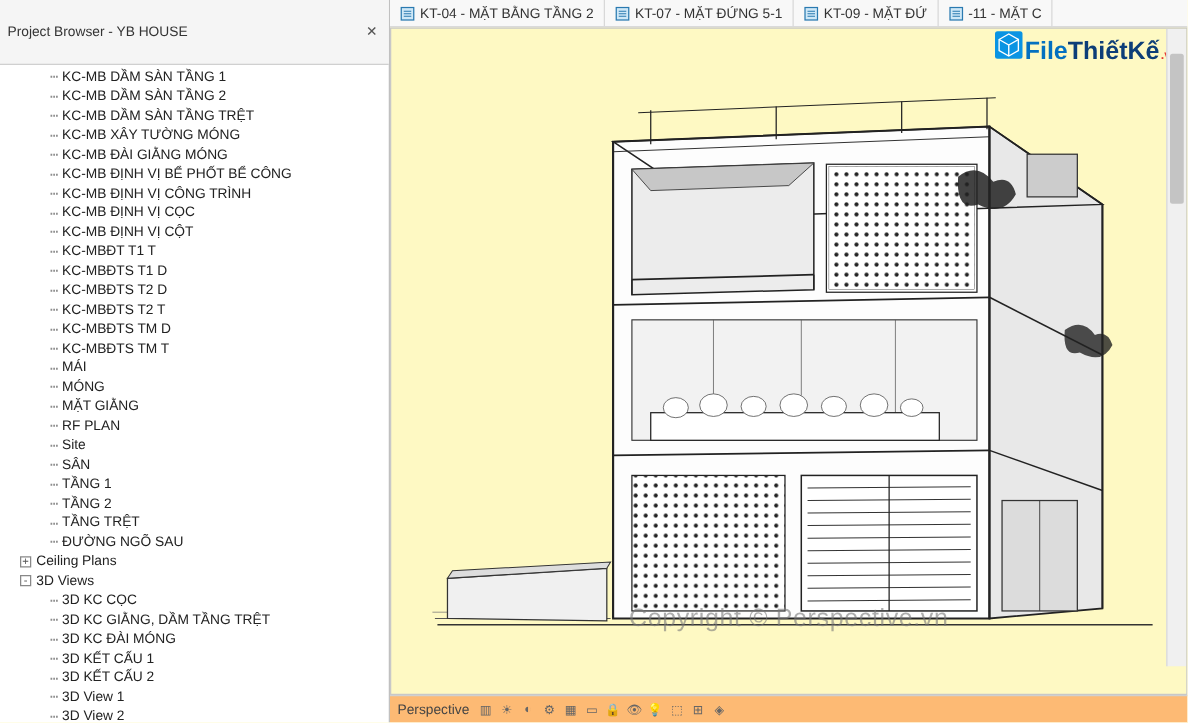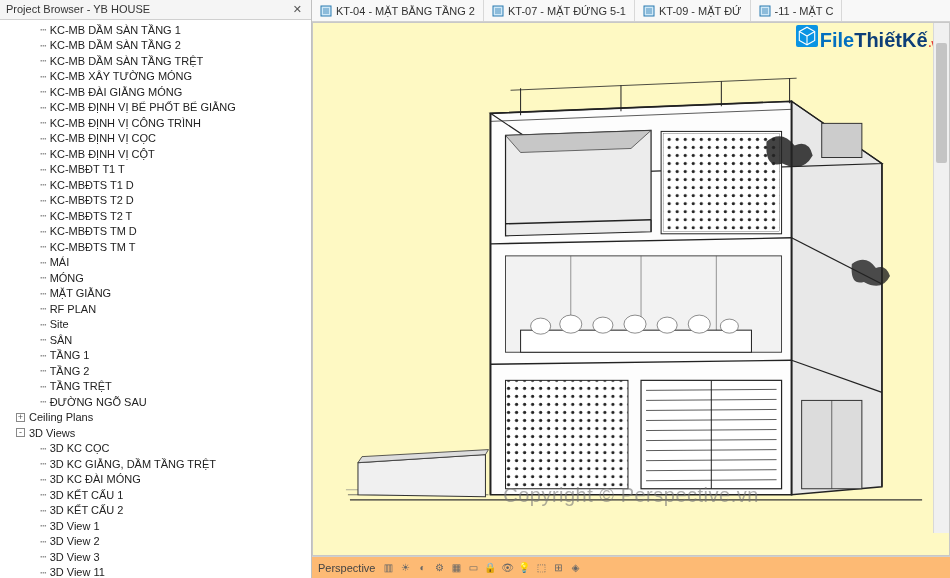--- a/index.html
+++ b/index.html
@@ -1,21 +1,21 @@
 <!DOCTYPE html>
 <html><head>
 <meta charset="utf-8">
 <style>
 * { margin: 0; padding: 0; box-sizing: border-box; font-family: "Segoe UI", Tahoma, sans-serif; }
 body { width: 950px; height: 578px; background: #fff; overflow: hidden; position: relative; font-size: 11px; }
 
 .container { display: flex; width: 100%; height: 100%; }
 
 .sidebar { width: 312px; height: 100%; border-right: 1px solid #c0c0c0; background: #fff; display: flex; flex-direction: column; }
-.sidebar-header { display: flex; align-items: flex-start; justify-content: space-between; padding: 3px 6px; background: #f5f5f5; border-bottom: 1px solid #d0d0d0; font-size: 11px; color: #333; }
+.sidebar-header { display: flex; align-items: center; justify-content: space-between; padding: 19px 6px; background: #f5f5f5; border-bottom: 1px solid #d0d0d0; font-size: 11px; color: #333; }
 .sidebar-header .title { white-space: nowrap; }
 .close-x { cursor: pointer; color: #555; font-size: 11px; padding: 0 3px; }
 
 .tree { flex: 1; overflow-y: auto; overflow-x: hidden; padding: 2px 0 2px 4px; }
 .tree-item { display: flex; align-items: center; height: 15.5px; white-space: nowrap; color: #222; font-size: 11px; cursor: pointer; }
 .connector { color: #8e8e8e; font-family: monospace; font-size: 11px; letter-spacing: -1px; margin-right: 4px; }
 .collapser { width: 9px; height: 9px; border: 1px solid #888; display: inline-flex; align-items: center; justify-content: center; font-size: 9px; line-height: 1; color: #555; margin-right: 4px; background: #fff; }
 
 .main { flex: 1; display: flex; flex-direction: column; position: relative; background: #fff; }
 
@@ -69,21 +69,21 @@
         <div class="tree-item">
           <span class="connector" style="padding-left: 36px;">⋯</span>
           <span>KC-MB XÂY TƯỜNG MÓNG</span>
         </div>
         <div class="tree-item">
           <span class="connector" style="padding-left: 36px;">⋯</span>
           <span>KC-MB ĐÀI GIẰNG MÓNG</span>
         </div>
         <div class="tree-item">
           <span class="connector" style="padding-left: 36px;">⋯</span>
-          <span>KC-MB ĐỊNH VỊ BỂ PHỐT BỂ GIẰNG</span>
+          <span>KC-MB ĐỊNH VỊ BỂ PHỐT BỂ CÔNG</span>
         </div>
         <div class="tree-item">
           <span class="connector" style="padding-left: 36px;">⋯</span>
           <span>KC-MB ĐỊNH VỊ CÔNG TRÌNH</span>
         </div>
         <div class="tree-item">
           <span class="connector" style="padding-left: 36px;">⋯</span>
           <span>KC-MB ĐỊNH VỊ CỌC</span>
         </div>
         <div class="tree-item">

